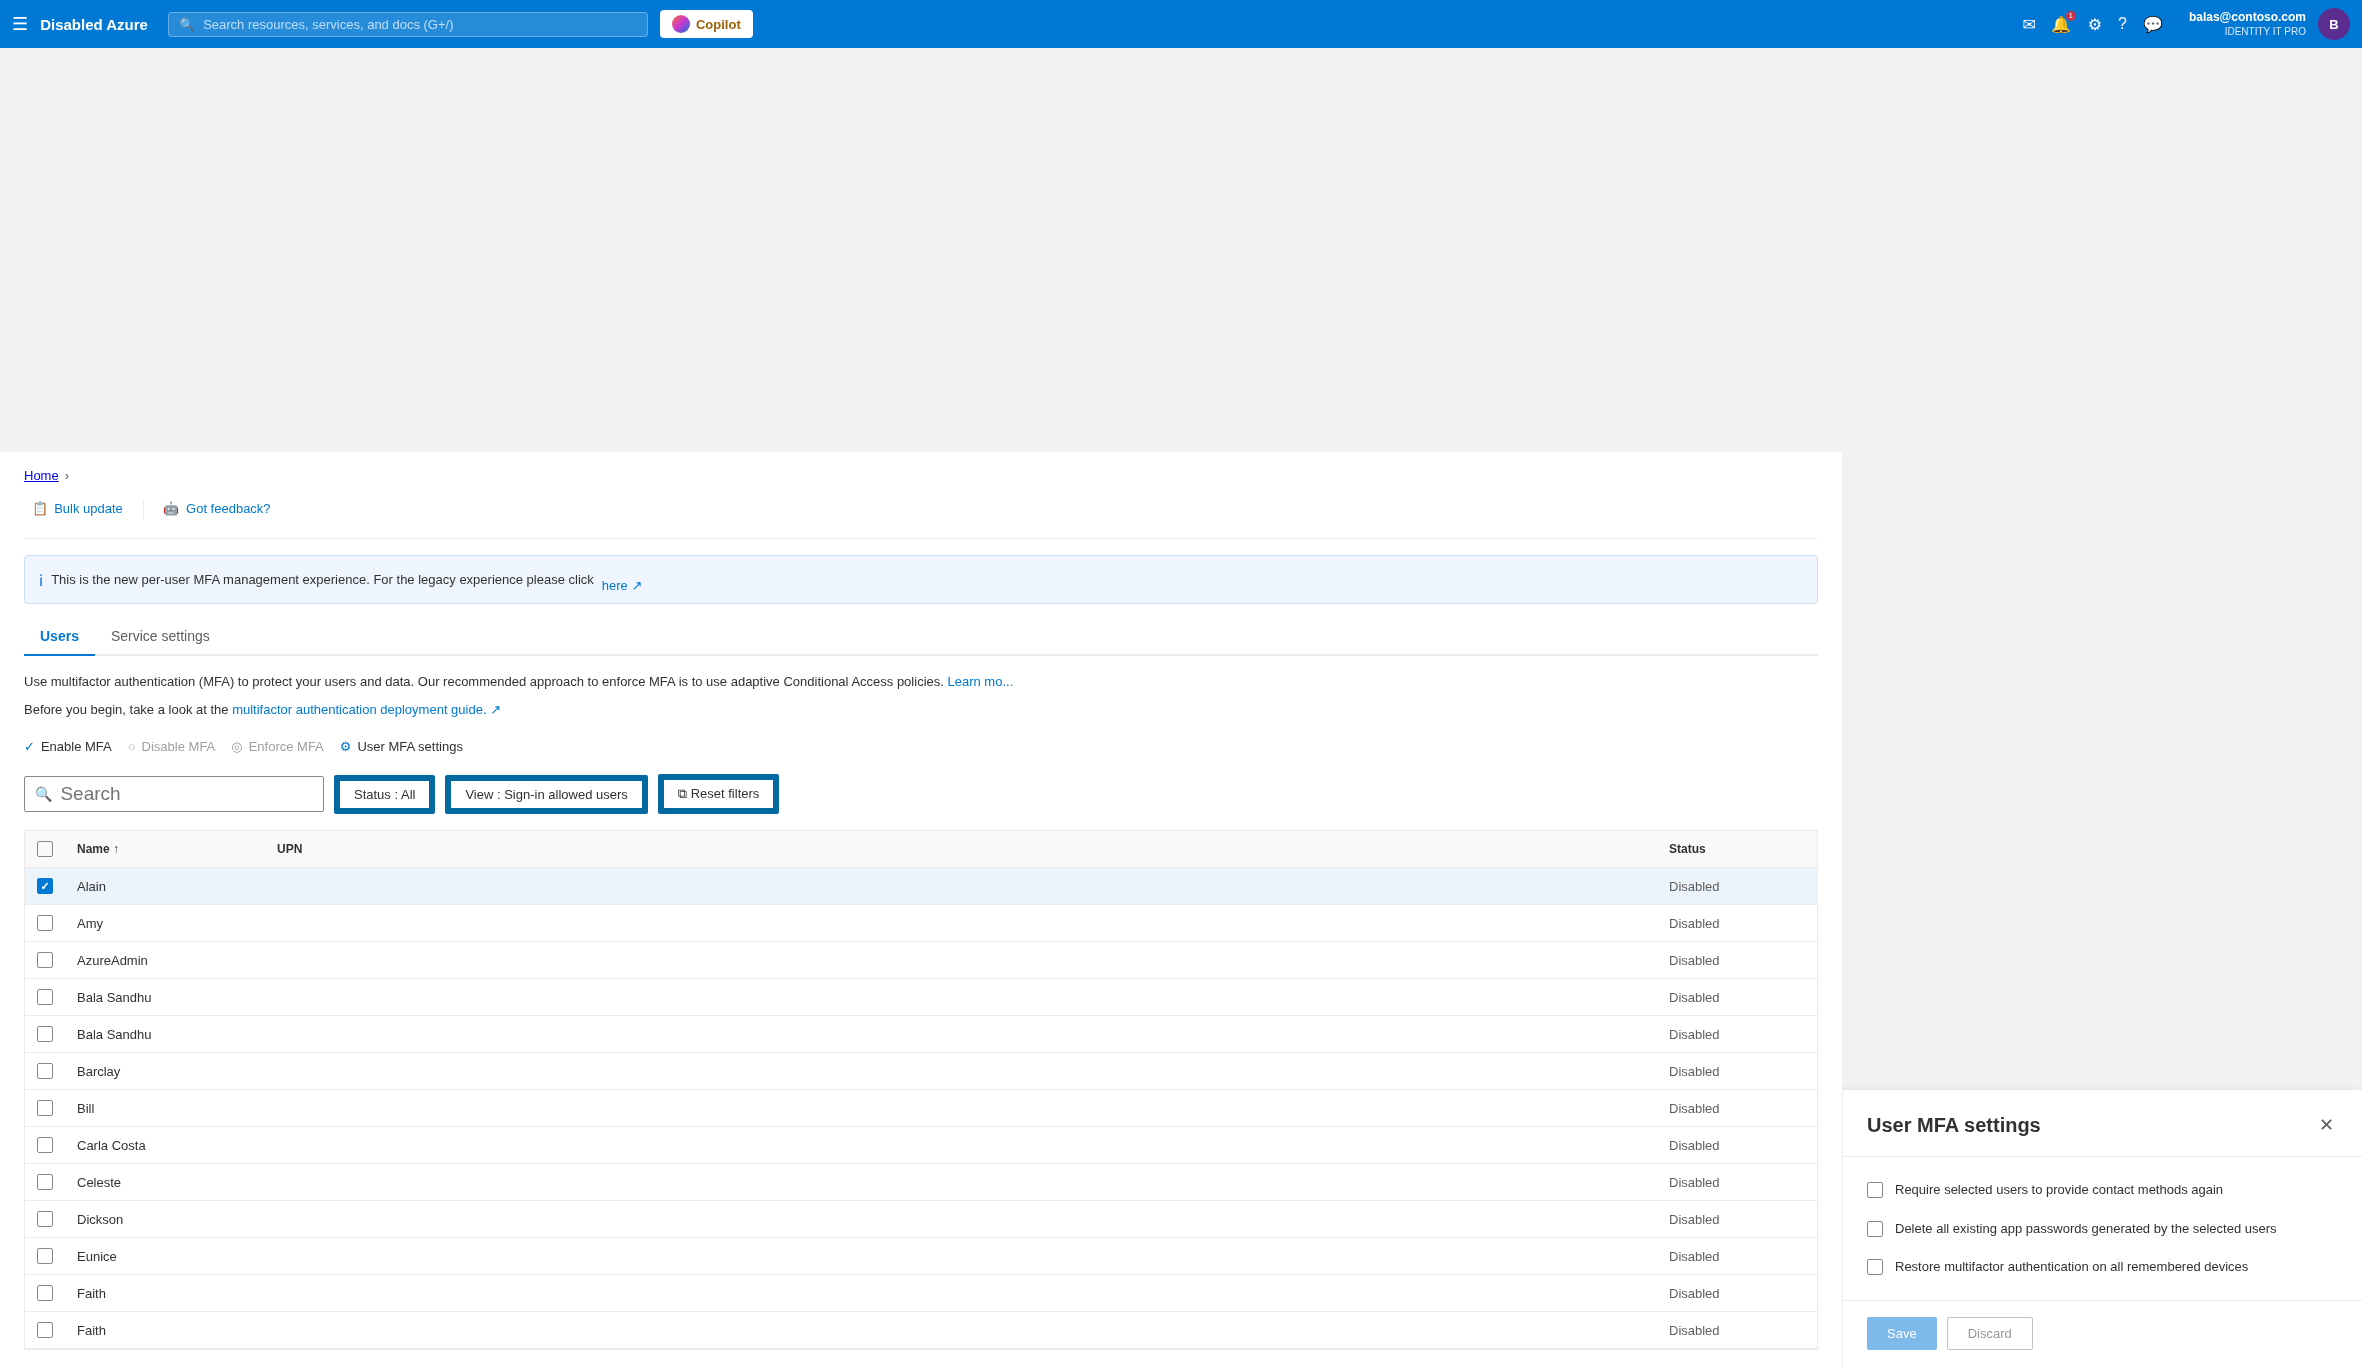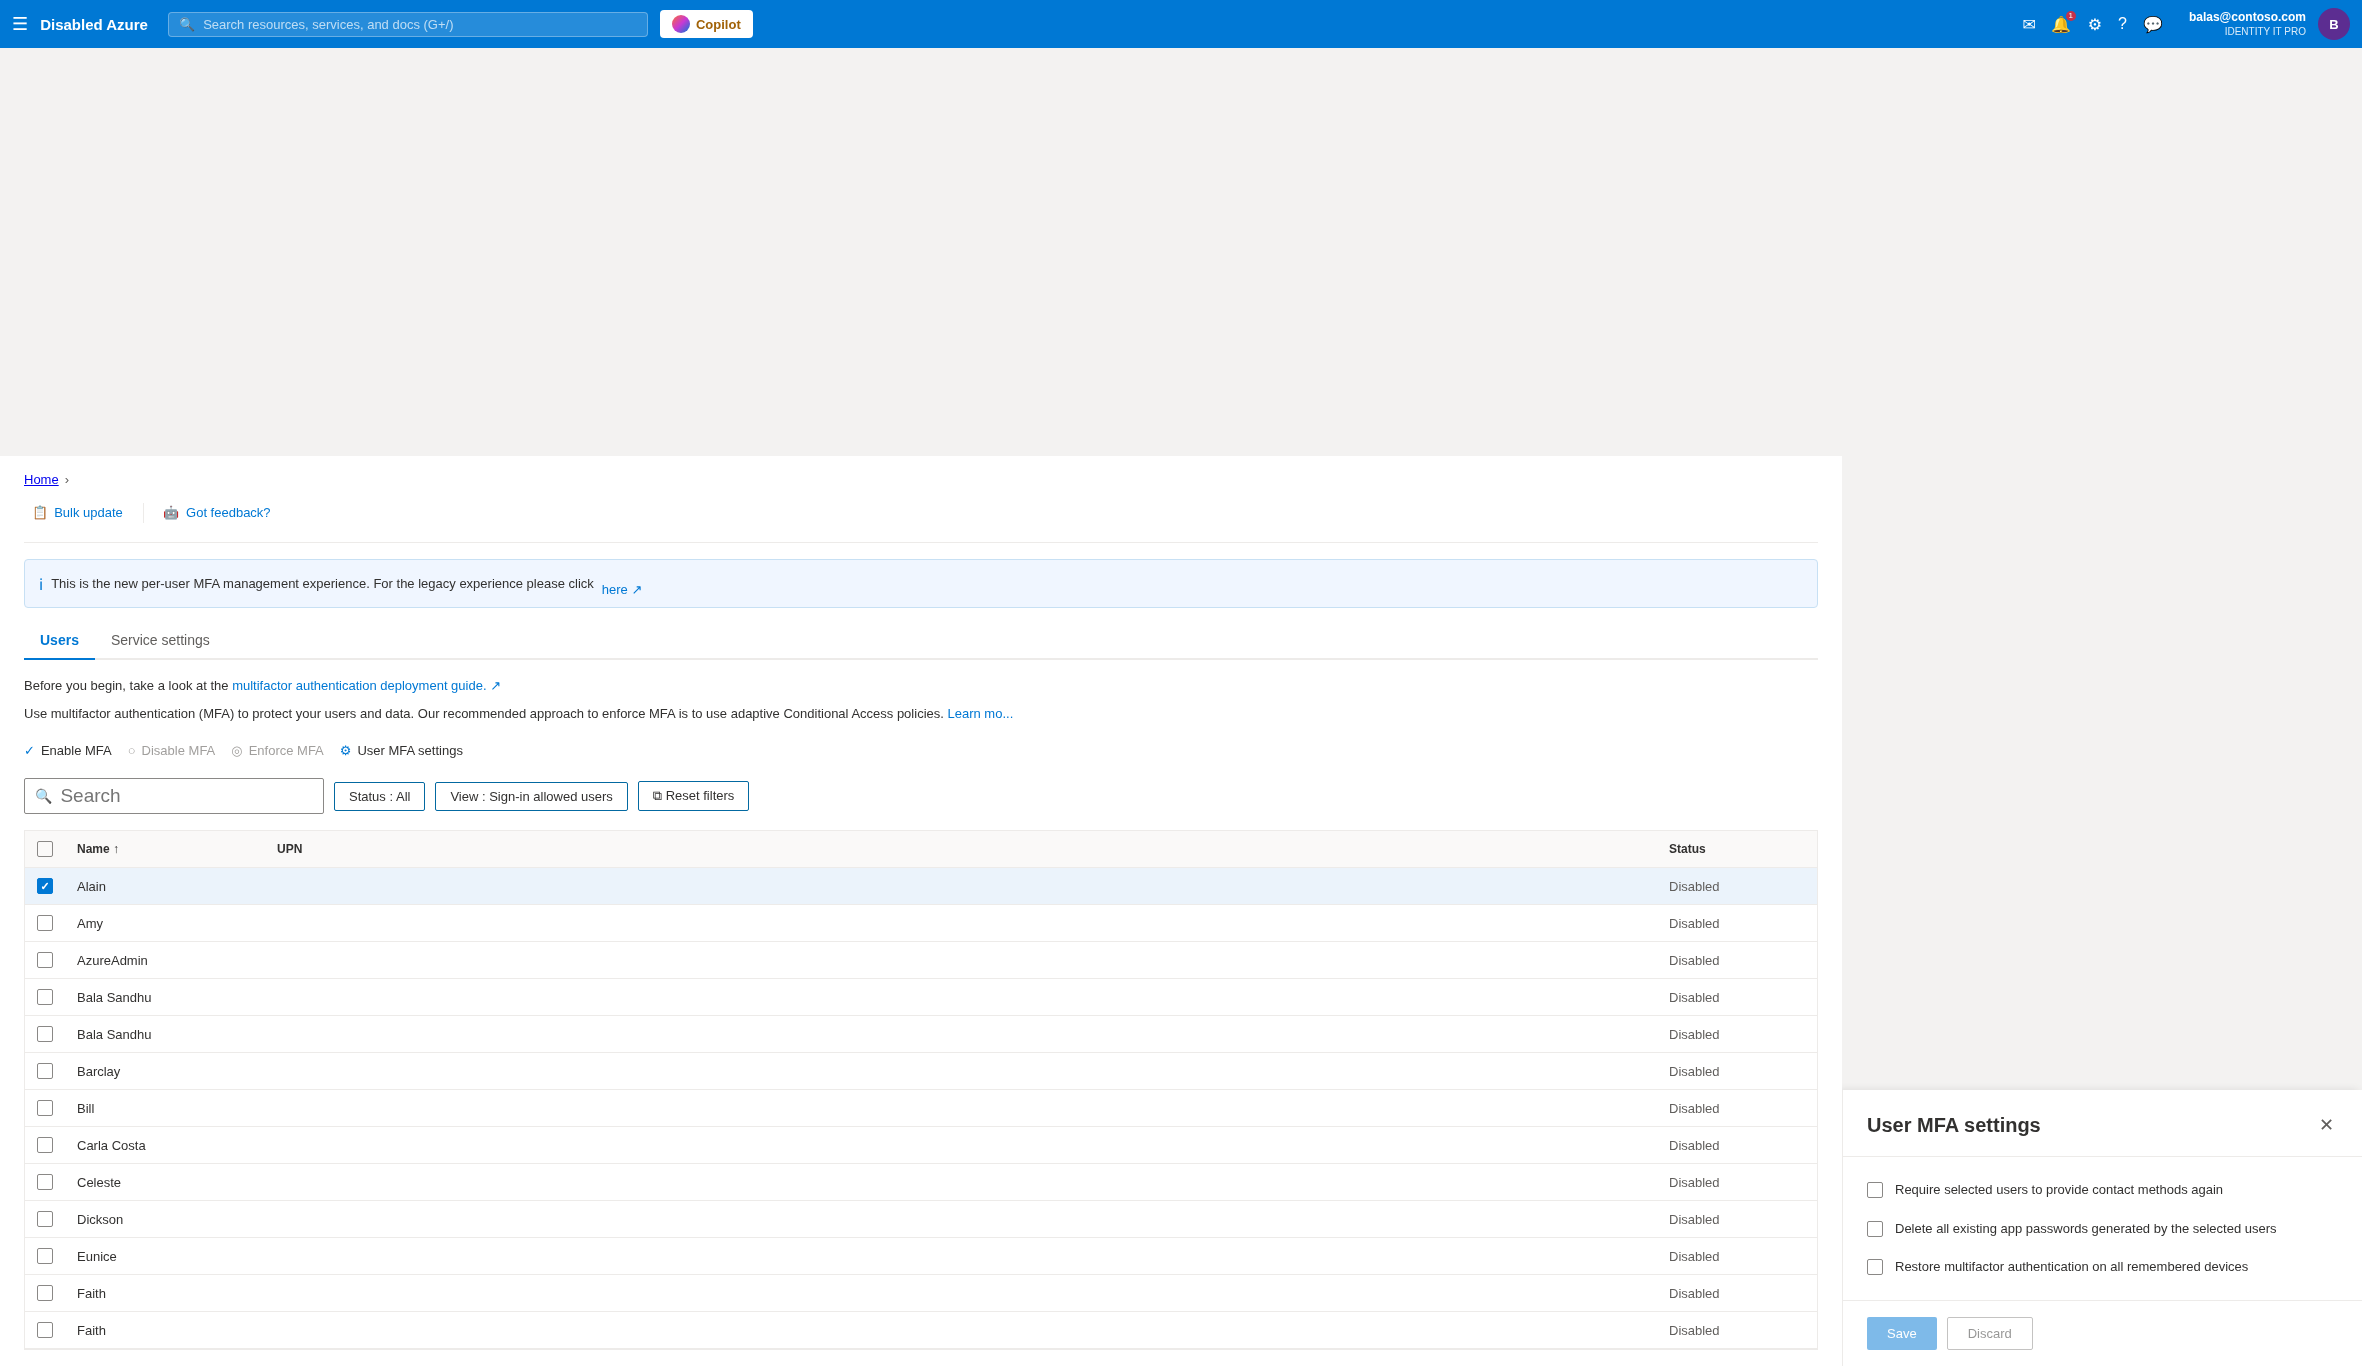--- a/index.html
+++ b/index.html
@@ -97,21 +97,21 @@
 
     
     .action-row { display: flex; align-items: center; gap: 16px; margin: 16px 0; }
     .action-btn { display: flex; align-items: center; gap: 6px; background: none; border: none; cursor: pointer; font-size: 13px; color: #323130; padding: 4px 0; }
     .action-btn.disabled { color: #a19f9d; cursor: default; }
 
     
     .filter-row { display: flex; align-items: center; gap: 10px; margin-bottom: 16px; }
     .search-box { display: flex; align-items: center; gap: 8px; border: 1px solid #8a8886; border-radius: 2px; padding: 6px 10px; width: 300px; background: white; }
     .search-box input { border: none; outline: none; font-size: 19px; width: 100%; }
-    .filter-btn { border: 1px solid #0369a1; border-radius: 2px; padding: 6px 14px; background: white; font-size: 13px; cursor: pointer; color: #323130; }
+    .filter-btn { border: 6px solid #0369a1; border-radius: 2px; padding: 6px 14px; background: white; font-size: 13px; cursor: pointer; color: #323130; }
 
     
     .table-container { border: 1px solid #edebe9; }
     .table-header { display: grid; grid-template-columns: 40px 200px 1fr 160px; background: #faf9f8; border-bottom: 1px solid #edebe9; }
     .th { padding: 10px 12px; font-size: 12px; font-weight: 600; color: #323130; display: flex; align-items: center; gap: 4px; }
     .table-row-item { display: grid; grid-template-columns: 40px 200px 1fr 160px; border-bottom: 1px solid #edebe9; align-items: center; }
     .table-row-item.selected { background: #EBF3FB; }
     .td { padding: 10px 12px; font-size: 13px; color: #323130; display: flex; align-items: center; }
     .td.status { color: #605e5c; }
     .checkbox { width: 16px; height: 16px; border: 1px solid #8a8886; border-radius: 2px; display: flex; align-items: center; justify-content: center; cursor: pointer; flex-shrink: 0; }
@@ -197,26 +197,26 @@
       <span>This is the new per-user MFA management experience. For the legacy experience please click</span>
       <a href="#"> <span>here</span> <span>↗</span></a>
     </div>
 
     <div class="tabs">
       <div class="tab active">Users</div>
       <div class="tab">Service settings</div>
     </div>
 
     <p class="description">
+      <span>Use multifactor authentication (MFA) to protect your users and data. Our recommended approach to enforce MFA is to use adaptive Conditional Access policies.</span>
+      <a href="#"> <span>Learn mo...</span></a>
+    </p>
+    <p class="description">
       <span>Before you begin, take a look at the</span>
       <a href="#"> <span>multifactor authentication deployment guide.</span> <span>↗</span></a>
-    </p>
-    <p class="description">
-      <span>Use multifactor authentication (MFA) to protect your users and data. Our recommended approach to enforce MFA is to use adaptive Conditional Access policies.</span>
-      <a href="#"> <span>Learn mo...</span></a>
     </p>
 
     <div class="action-row">
       <button class="action-btn">
         <span style="color:#0078d4;">✓</span>
         <span>Enable MFA</span>
       </button>
       <button class="action-btn disabled">
         <span>○</span>
         <span>Disable MFA</span>

